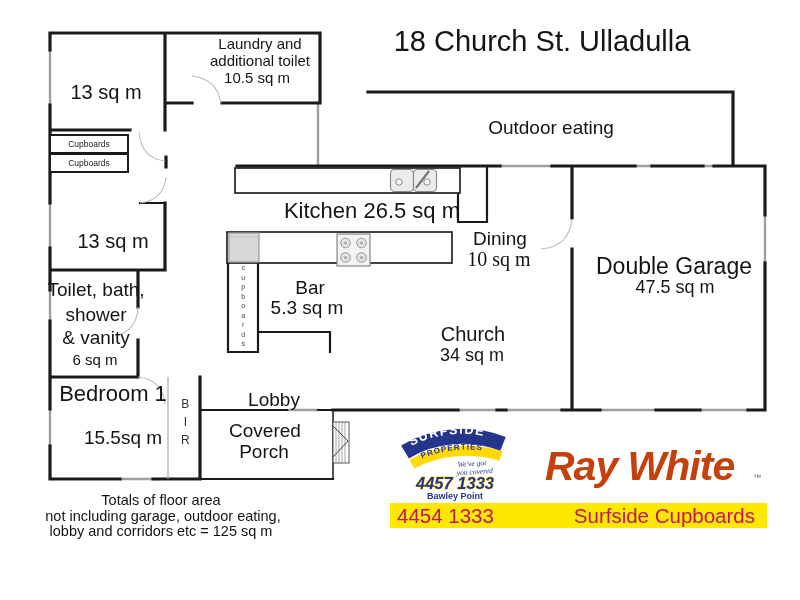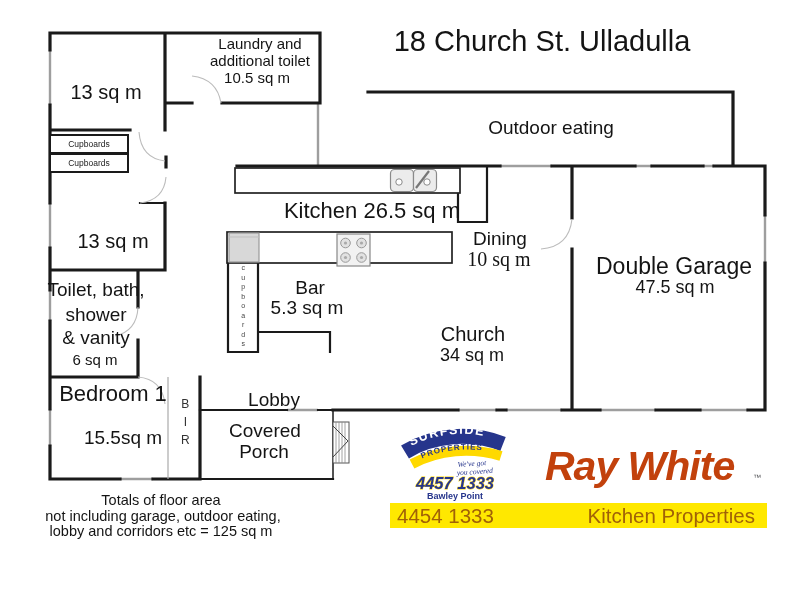--- a/index.html
+++ b/index.html
@@ -16,21 +16,21 @@
   .s8{font-size:8.5px;color:#222;}
   .vert{writing-mode:vertical-rl;text-orientation:upright;}
   .bir{font-size:12px;letter-spacing:4px;color:#333;}
   .kcup{font-size:7px;letter-spacing:2.5px;color:#444;}
   .rw{position:absolute;left:545px;top:443px;font-size:41px;font-weight:bold;
       font-style:italic;color:#c2410c;letter-spacing:-1px;}
   .rw-tm{position:absolute;left:753px;top:473px;font-size:8px;color:#56575A;}
   .ybar{position:absolute;left:390px;top:503px;width:377px;height:25px;
         background:#FFE800;display:flex;align-items:center;
         justify-content:space-between;padding:0 12px 0 7px;box-sizing:border-box;}
-  .ybar span{font-size:20.5px;color:#a16207;}
+  .ybar span{font-size:20.5px;color:#be185d;}
 </style>
 </head>
 <body>
 
 <div id="stage">
 
   <svg id="plan-svg" width="800" height="600" viewBox="0 0 800 600">
 
     <g stroke="#9e9e9e" stroke-width="2.4" fill="none">
       <path d="M50,50 V105 M50,203 V248 M50,290 V321 M50,409 V446
@@ -185,16 +185,16 @@
     <text x="78" y="46" font-size="7.5" font-style="italic" fill="#26358C" text-anchor="middle" font-family="Liberation Serif, serif" transform="rotate(-4 78 46)">you covered</text>
     <text x="58" y="61" font-size="16.5" font-weight="bold" font-style="italic" fill="#26358C" text-anchor="middle" style="paint-order:stroke" stroke="#FFD900" stroke-width="0.8" font-family="Liberation Sans, sans-serif">4457 1333</text>
     <text x="58" y="71" font-size="9" font-weight="bold" fill="#26358C" text-anchor="middle" font-family="Liberation Sans, sans-serif">Bawley Point</text>
   </svg>
 
   <div class="rw">Ray White</div>
   <div class="rw-tm">™</div>
 
   <div class="ybar">
     <span>4454 1333</span>
-    <span>Kitchen Properties</span>
+    <span>Surfside Cupboards</span>
   </div>
 
 </div>
 
 </body></html>

